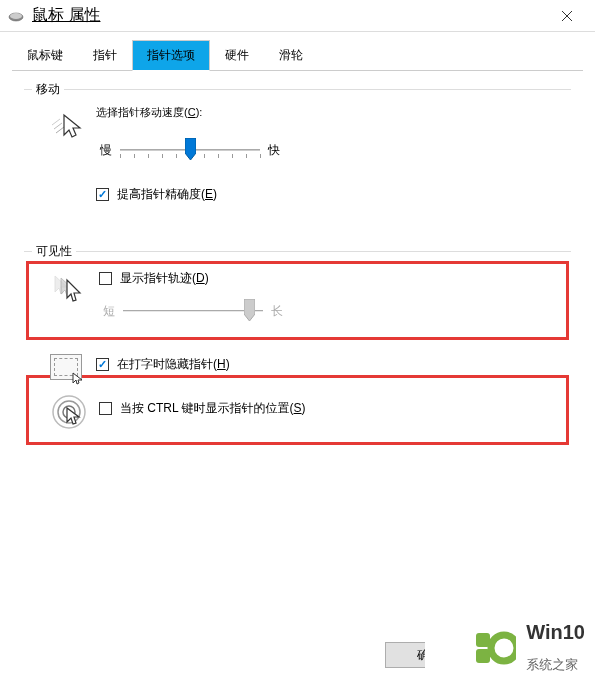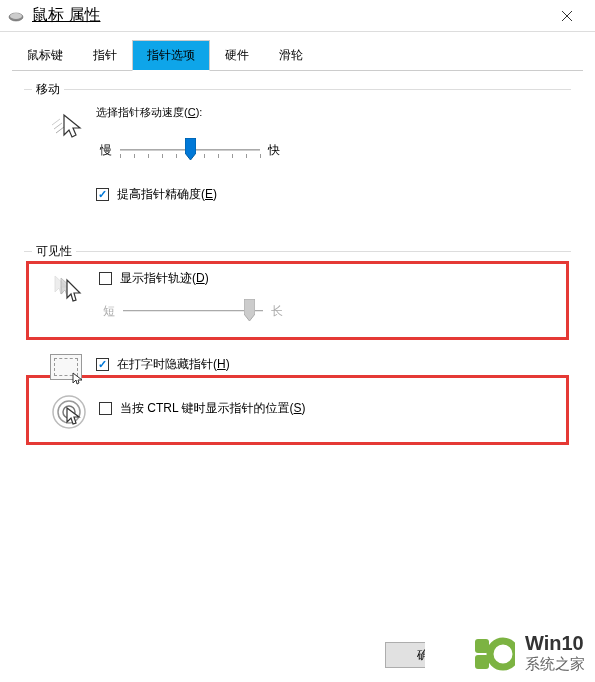--- a/index.html
+++ b/index.html
@@ -62,21 +62,21 @@
     .hb1 { margin: -6px -10px 10px -10px; padding: 6px 10px; }
     .hb2 { margin: -6px -10px -6px -10px; padding: 12px 10px; }
     
     .buttons-row { position: absolute; bottom: 14px; right: 24px; display: flex; gap: 10px; }
     .btn { width: 88px; height: 26px; border: 1px solid #adadad; background: #e1e1e1; cursor: pointer; font-size: 12px; font-family: inherit; }
     
     .watermark { position: absolute; right: 0; bottom: 0; display: flex; align-items: center; padding: 6px 10px 8px 10px; }
     .wm-logo { display: flex; align-items: center; }
     .wm-text { margin-left: 10px; }
     .wm-text-top { font-size: 20px; font-weight: bold; color: #333; line-height: 1; }
-    .wm-text-bot { font-size: 15px; color: #666; margin-top: 2px; }
+    .wm-text-bot { font-size: 13px; color: #666; margin-top: 14px; }
     .wm-bg { position: absolute; right: 0; bottom: 0; width: 170px; height: 48px; background: #fff; }
   </style>
 </head>
 <body>
 
 <div class="titlebar">
   <span class="titlebar-icon">
     <svg viewBox="0 0 16 10">
         <ellipse cx="8" cy="5" rx="7" ry="4" fill="#888" stroke="#555" stroke-width="0.5"></ellipse>
         <ellipse cx="8" cy="4" rx="6" ry="3" fill="#ccc"></ellipse>

